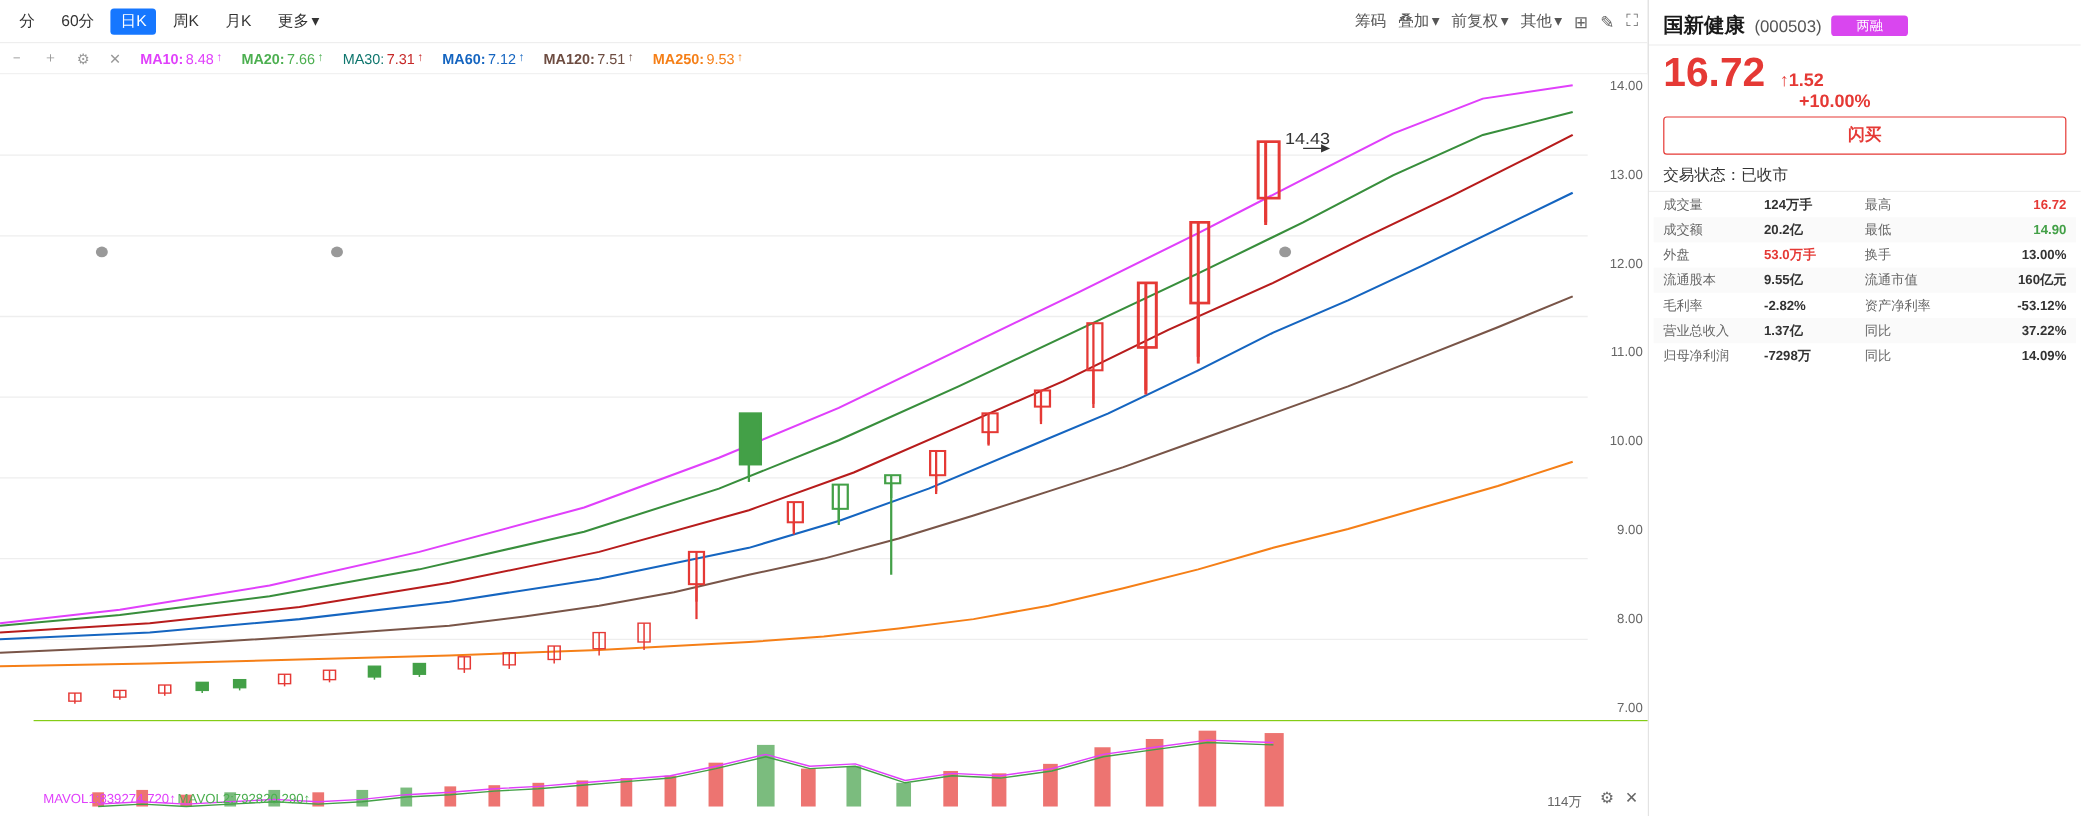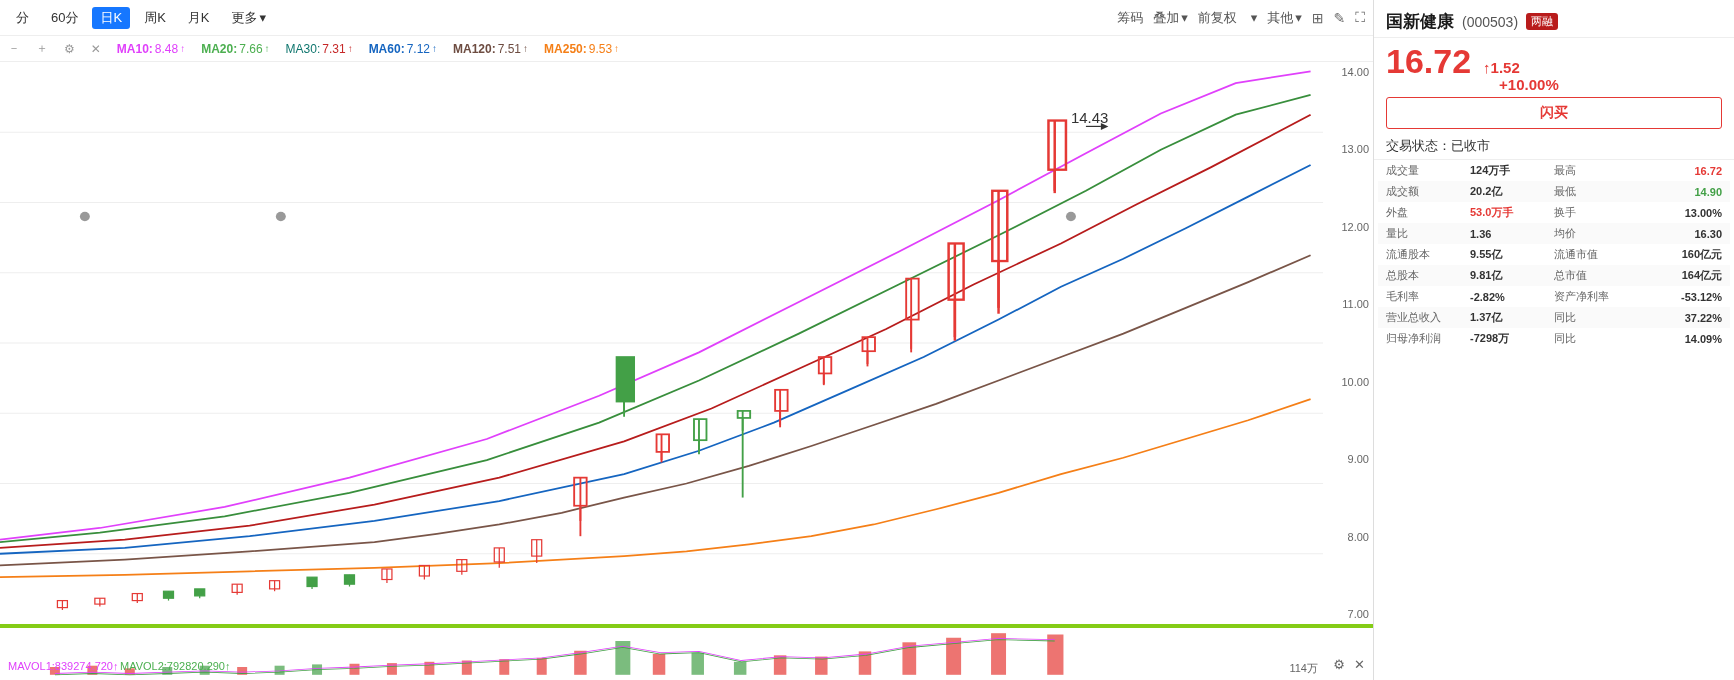--- a/index.html
+++ b/index.html
@@ -63,24 +63,25 @@
     
     .main-chart {
       flex: 1;
       position: relative;
       overflow: hidden;
       background: #fff;
     }
 
     
     .volume-area {
-      height: 56px;
-      border-top: 4px solid #84cc16;
+      height: 80px;
+      border-top: 1px solid #84cc16;
       position: relative;
       background: #fff;
+      margin-left: 28px;
     }
     .mavol-label {
       position: absolute;
       bottom: 8px;
       left: 8px;
       font-size: 11px;
       color: #e040fb;
     }
     .mavol-label2 {
       position: absolute;
@@ -124,24 +125,24 @@
     .rp-title {
       font-size: 17px;
       font-weight: bold;
       color: #1a1a1a;
     }
     .rp-code {
       font-size: 14px;
       color: #555;
     }
     .rp-badge {
-      background: #b91c1c;
+      background: #d946ef;
       color: #fff;
       font-size: 11px;
-      padding: 1px 5px;
+      padding: 1px 21px;
       border-radius: 3px;
     }
     .rp-price-row {
       display: flex;
       align-items: baseline;
       padding: 4px 12px;
       gap: 12px;
     }
     .rp-price {
       font-size: 34px;
@@ -247,21 +248,21 @@
     <span class="toolbar-item more-btn" style="display:flex;align-items:center;gap:2px;">
       <span>更多</span>
       <span>▾</span>
     </span>
     <div class="toolbar-right">
       <span>筹码</span>
       <span style="display:flex;align-items:center;gap:2px;">
         <span>叠加</span>
         <span>▾</span>
       </span>
-      <span style="display:flex;align-items:center;gap:14px;">
+      <span style="display:flex;align-items:center;gap:2px;">
         <span>前复权</span>
         <span>▾</span>
       </span>
       <span style="display:flex;align-items:center;gap:2px;">
         <span>其他</span>
         <span>▾</span>
       </span>
       <span class="icon-grid">⊞</span>
       <span class="icon-edit">✎</span>
       <span class="icon-expand">⛶</span>
@@ -520,41 +521,29 @@
     </div>
 
     <div class="rp-row">
       <span class="rp-cell label">外盘</span>
       <span class="rp-cell red bold">53.0万手</span>
       <span class="rp-cell label">换手</span>
       <span class="rp-cell bold right">13.00%</span>
     </div>
 
 
-    <div class="rp-row">
-      <span class="rp-cell label">量比</span>
-      <span class="rp-cell bold">1.36</span>
-      <span class="rp-cell label">均价</span>
-      <span class="rp-cell bold right">16.30</span>
-    </div>
 
 
     <div class="rp-row">
       <span class="rp-cell label">流通股本</span>
       <span class="rp-cell bold">9.55亿</span>
       <span class="rp-cell label">流通市值</span>
       <span class="rp-cell bold right">160亿元</span>
     </div>
 
-    <div class="rp-row">
-      <span class="rp-cell label">总股本</span>
-      <span class="rp-cell bold">9.81亿</span>
-      <span class="rp-cell label">总市值</span>
-      <span class="rp-cell bold right">164亿元</span>
-    </div>
 
     <div class="rp-row">
       <span class="rp-cell label">毛利率</span>
       <span class="rp-cell bold">-2.82%</span>
       <span class="rp-cell label">资产净利率</span>
       <span class="rp-cell bold right">-53.12%</span>
     </div>
 
     <div class="rp-row">
       <span class="rp-cell label">营业总收入</span>

